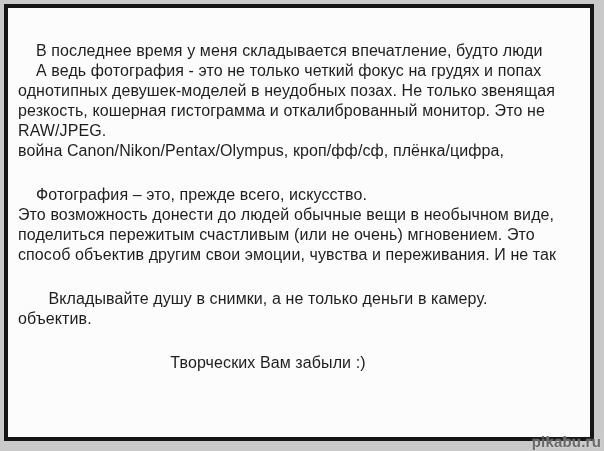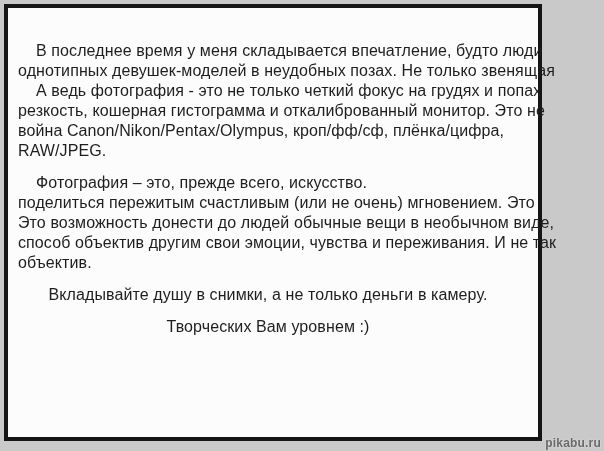--- a/index.html
+++ b/index.html
@@ -13,62 +13,62 @@
   html, body {
     width: 604px; height: 451px;
     background: var(--bg);
     font-family: "Liberation Sans", "DejaVu Sans", sans-serif;
     overflow: hidden;
     position: relative;
   }
   .card {
     position: absolute;
     left: 4px; top: 4px;
-    width: 538px; height: 437px;
+    width: 590px; height: 437px;
     background: var(--card);
     border: 4px solid var(--border);
   }
   .letter-body {
     padding: 33px 0 0 10px;
     width: 510px;
   }
   .line {
     font-size: 16px;
     line-height: 20px;
     color: var(--text);
     white-space: nowrap;
     letter-spacing: 0.1px;
   }
   .line.indent { padding-left: 18px; }
   .line.center { text-align: center; }
-  .line.gap { margin-top: 12px; }
+  .line.gap { margin-top: 24px; }
   .watermark {
     position: absolute;
     right: 3px; bottom: 1px;
-    font-size: 12px;
+    font-size: 15px;
     font-weight: bold;
     color: var(--wm);
     letter-spacing: 0.2px;
     text-shadow: 0 0 2px rgba(255,255,255,0.6);
     z-index: 2;
   }
 </style>
 </head>
 <body>
 
 <div class="card">
   <div class="letter-body">
       <div class="line indent">В последнее время у меня складывается впечатление, будто люди</div>
+      <div class="line indent">А ведь фотография - это не только четкий фокус на грудях и попах</div>
       <div class="line">однотипных девушек-моделей в неудобных позах. Не только звенящая</div>
-      <div class="line indent">А ведь фотография - это не только четкий фокус на грудях и попах</div>
       <div class="line">резкость, кошерная гистограмма и откалиброванный монитор. Это не</div>
+      <div class="line">RAW/JPEG.</div>
       <div class="line">война Canon/Nikon/Pentax/Olympus, кроп/фф/сф, плёнка/цифра,</div>
-      <div class="line">RAW/JPEG.</div>
       <div class="line indent gap">Фотография – это, прежде всего, искусство.</div>
+      <div class="line">Это возможность донести до людей обычные вещи в необычном виде,</div>
       <div class="line">поделиться пережитым счастливым (или не очень) мгновением. Это</div>
-      <div class="line">Это возможность донести до людей обычные вещи в необычном виде,</div>
       <div class="line">способ объектив другим свои эмоции, чувства и переживания. И не так</div>
+      <div class="line center gap">Вкладывайте душу в снимки, а не только деньги в камеру.</div>
       <div class="line">объектив.</div>
-      <div class="line center gap">Вкладывайте душу в снимки, а не только деньги в камеру.</div>
-      <div class="line center gap">Творческих Вам уровнем :)</div>
+      <div class="line center gap">Творческих Вам забыли :)</div>
     </div>
 </div>
 <div class="watermark">pikabu.ru</div>
 
 </body></html>

